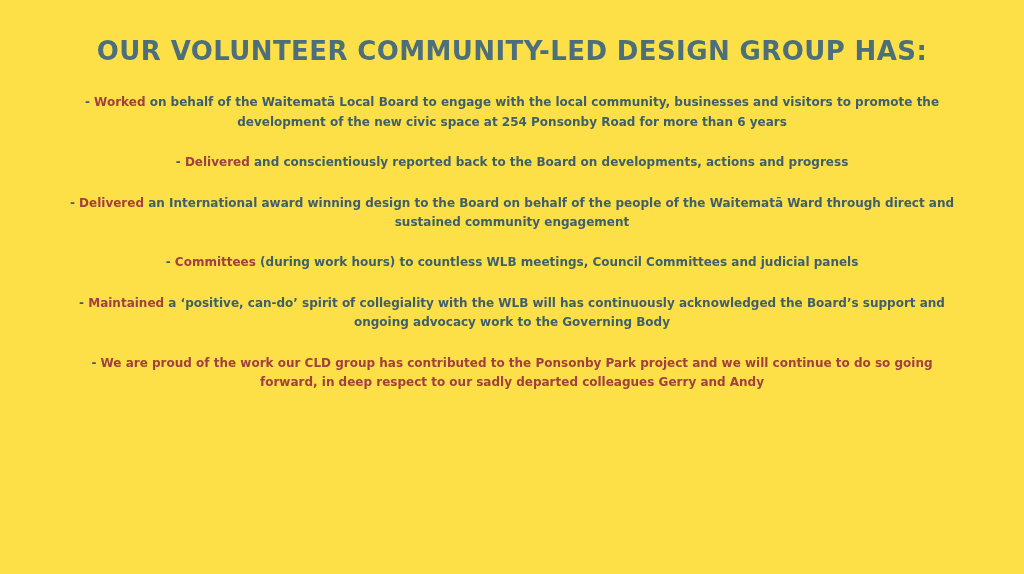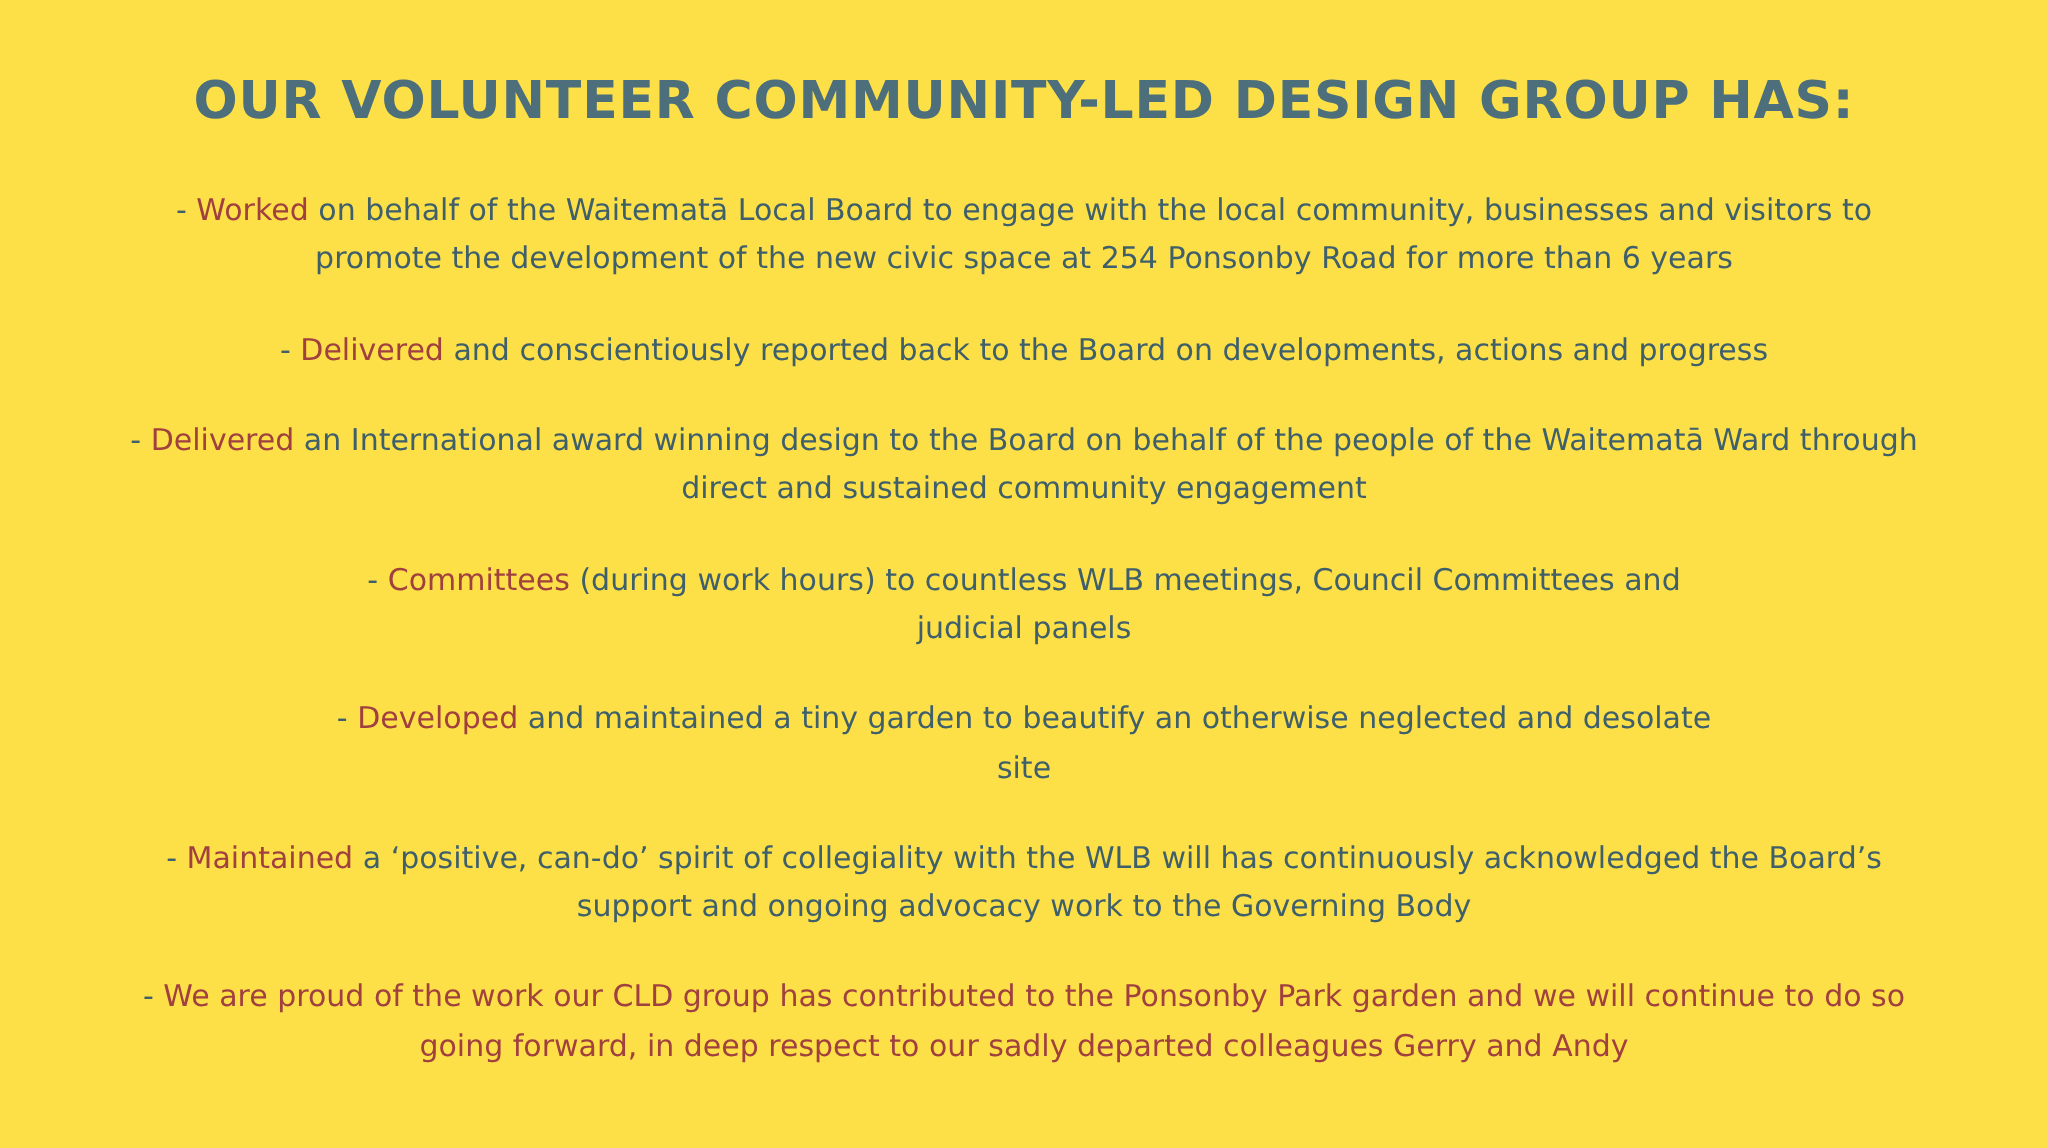--- a/index.html
+++ b/index.html
@@ -29,22 +29,22 @@
     letter-spacing: 0.4px;
     margin: 0 0 26px 0;
     line-height: 1.2;
   }
   .bullets {
     display: block;
   }
   .bullet {
     text-align: center;
     color: #3f5f6b;
-    font-size: 15px;
-    font-weight: normal;
+    font-size: 12px;
+    font-weight: bold;
     line-height: 1.62;
     margin: 0 auto 21px auto;
     max-width: 900px;
   }
   .bullet:last-child {
     margin-bottom: 0;
   }
   .dash {
     color: #3f5f6b;
   }
@@ -85,32 +85,27 @@
       <span class="rest">an International award winning design to the Board on behalf of the people of the Waitematā Ward through direct and sustained community engagement</span>
     </p>
 
 
     <p class="bullet b-nar">
       <span class="dash">-</span>
       <span class="lead">Committees</span>
       <span class="rest">(during work hours) to countless WLB meetings, Council Committees and judicial panels</span>
     </p>
 
-    <p class="bullet b-nar">
-      <span class="dash">-</span>
-      <span class="lead">Developed</span>
-      <span class="rest">and maintained a tiny garden to beautify an otherwise neglected and desolate site</span>
-    </p>
 
     <p class="bullet b-wide">
       <span class="dash">-</span>
       <span class="lead">Maintained</span>
       <span class="rest">a ‘positive, can-do’ spirit of collegiality with the WLB will has continuously acknowledged the Board’s support and ongoing advocacy work to the Governing Body</span>
     </p>
 
     <p class="bullet b-wide">
       <span class="dash">-</span>
-      <span class="lead">We are proud of the work our CLD group has contributed to the Ponsonby Park garden and we will continue to do so going forward, in deep respect to our sadly departed colleagues Gerry and Andy</span>
+      <span class="lead">We are proud of the work our CLD group has contributed to the Ponsonby Park project and we will continue to do so going forward, in deep respect to our sadly departed colleagues Gerry and Andy</span>
       <span class="rest"></span>
     </p>
 
   </div>
 </div>
 
 </body></html>

